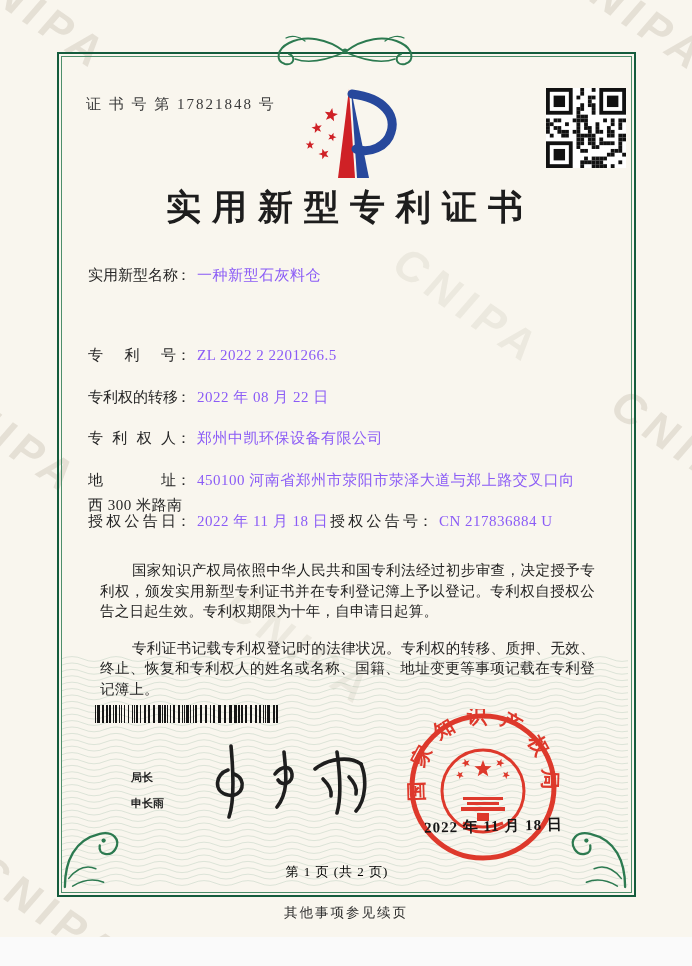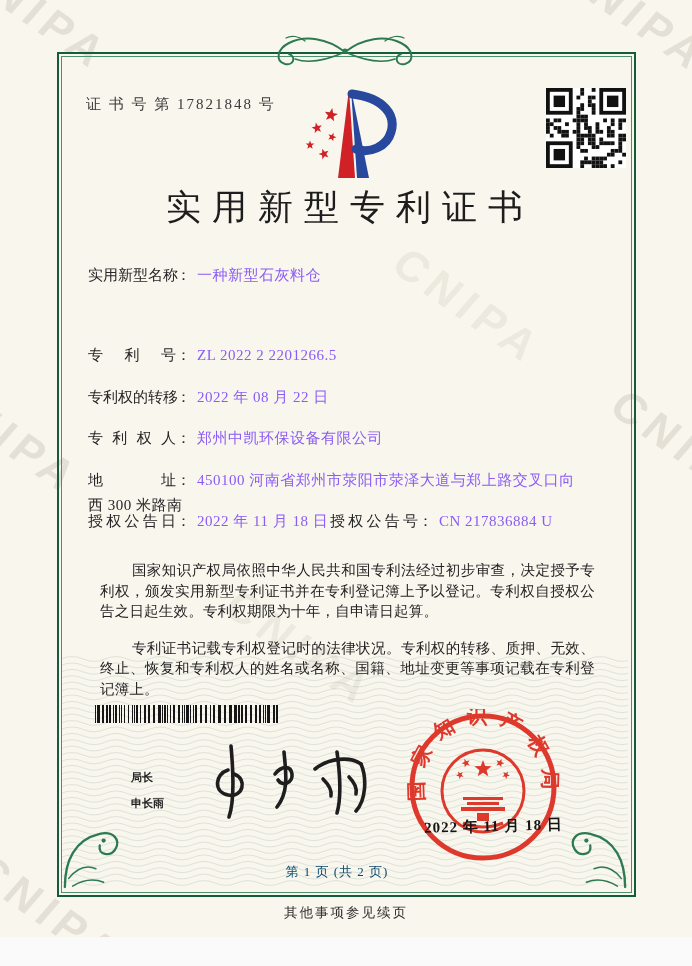--- a/index.html
+++ b/index.html
@@ -21,21 +21,21 @@
   .corner-flourish{position:absolute;width:62px;height:62px;z-index:2;}
   .corner-flourish.left{left:61px;top:828px;}
   .corner-flourish.right{left:567px;top:828px;transform:scaleX(-1);}
   .waves{position:absolute;left:61px;top:655px;width:567px;height:235px;z-index:0;}
 
   
   .cert-no{position:absolute;left:86px;top:95px;font-size:15px;letter-spacing:2px;color:#3a3a3a;z-index:2;}
   .logo{position:absolute;left:297px;top:86px;width:100px;height:96px;z-index:2;}
   .qr{position:absolute;left:546px;top:88px;width:80px;height:80px;z-index:2;}
   .title{position:absolute;left:57px;top:184px;width:575px;text-align:center;
-         font-size:35px;font-weight:400;letter-spacing:11px;text-indent:11px;color:#1d1d1d;z-index:2;}
+         font-size:35px;font-weight:700;letter-spacing:11px;text-indent:11px;color:#1d1d1d;z-index:2;}
 
   
   .row{position:absolute;left:88px;width:520px;font-size:15px;z-index:2;white-space:nowrap;}
   .flabel{display:inline-block;width:88px;text-align:justify;text-align-last:justify;
           vertical-align:top;color:#262626;}
   .colon{display:inline-block;margin-right:6px;color:#262626;}
   .fvalue{color:#8b5cf6;letter-spacing:0.5px;}
   .fvalue2{margin-top:6px;letter-spacing:0.5px;color:#262626;}
   .pair2{position:absolute;left:242px;top:0;}
 
@@ -46,21 +46,21 @@
 
   
   .barcode{position:absolute;left:95px;top:705px;z-index:2;}
   .signer{position:absolute;left:95px;top:764px;font-family:Liberation Serif, serif;
           font-size:11px;font-weight:600;line-height:26px;color:#222;z-index:2;margin-left:36px;}
   .signature{position:absolute;left:198px;top:740px;width:172px;height:82px;z-index:3;}
   .seal{position:absolute;left:405px;top:709px;width:156px;height:156px;z-index:3;opacity:0.92;}
   .seal-date{position:absolute;left:424px;top:817px;font-size:15px;font-weight:700;color:#151515;
              letter-spacing:1px;z-index:4;transform:rotate(-1.5deg);white-space:nowrap;}
   .page-info{position:absolute;left:57px;top:863px;width:560px;text-align:center;font-size:13px;
-             letter-spacing:1px;color:#0c4a6e;z-index:2;}
+             letter-spacing:1px;color:#000000;z-index:2;}
   .note{position:absolute;left:0;top:904px;width:692px;text-align:center;font-size:13.5px;
         letter-spacing:2px;color:#2e2e2e;z-index:2;}
 </style>
 </head>
 <body>
 
 <div class="page">
 
   <span class="wm" style="left:35px;top:12px;">CNIPA</span>
   <span class="wm" style="left:634px;top:14px;">CNIPA</span>

